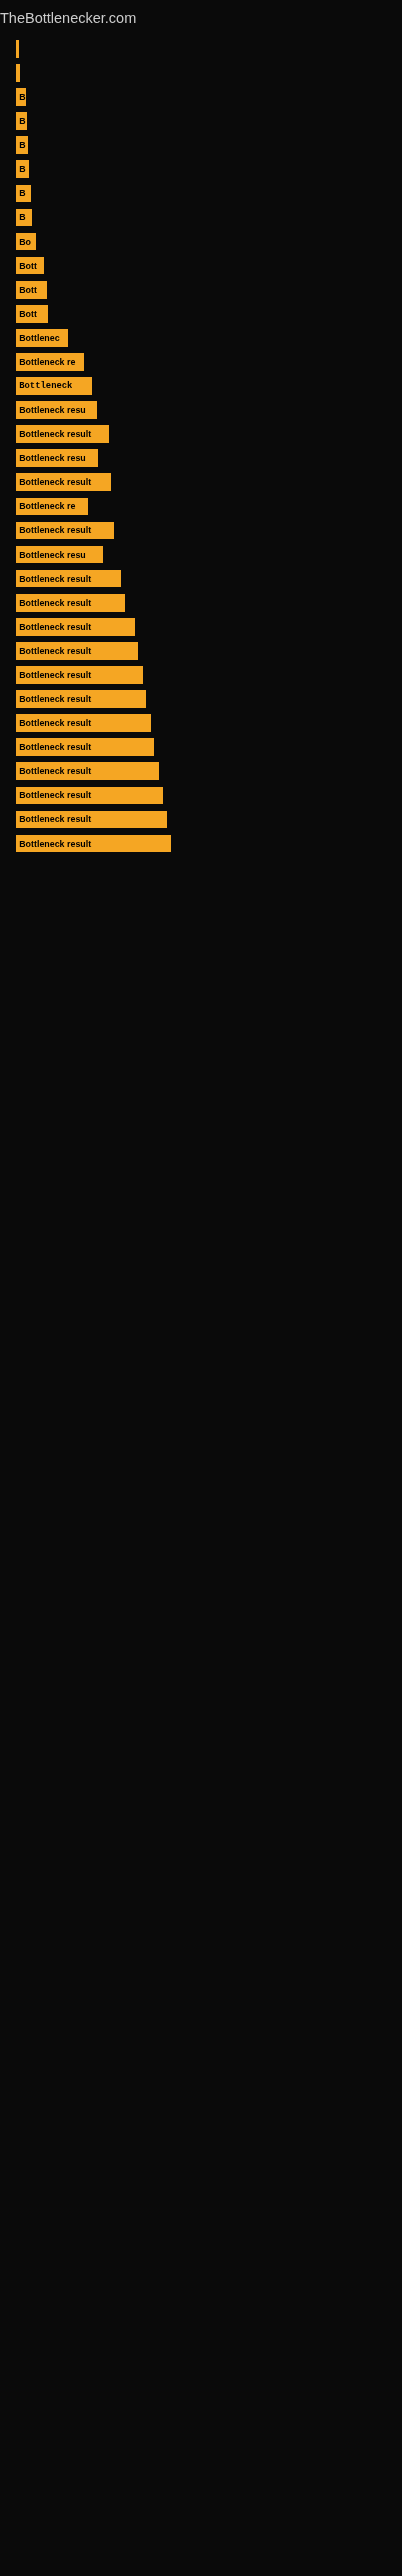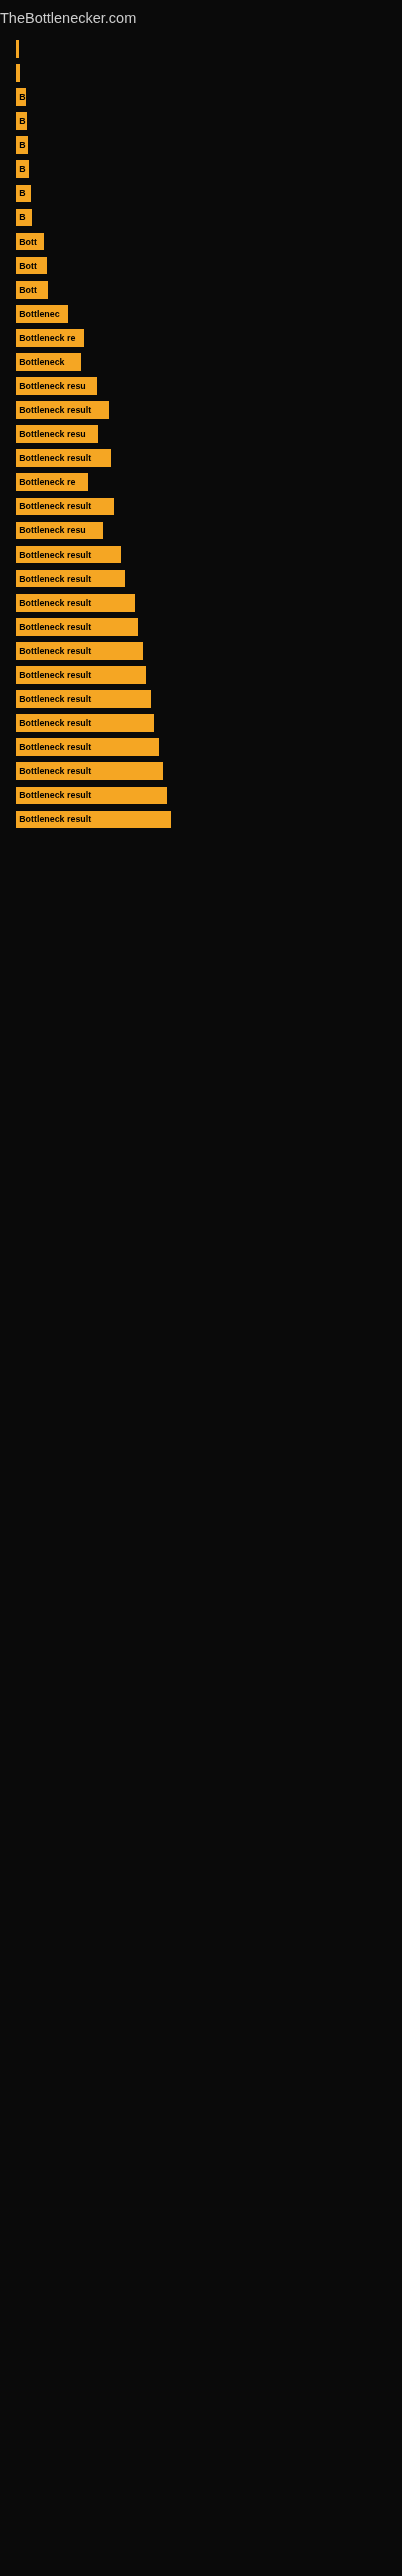--- a/index.html
+++ b/index.html
@@ -81,36 +81,39 @@
       <div class="bar-item">
         <div class="bar-fill" style="width: 13px;">B</div>
       </div>
       <div class="bar-item">
         <div class="bar-fill" style="width: 14.5px;">B</div>
       </div>
       <div class="bar-item">
         <div class="bar-fill" style="width: 16px;">B</div>
       </div>
       <div class="bar-item">
+        <div class="bar-fill" style="width: 20px;">Bo</div>
+      </div>
+      <div class="bar-item">
         <div class="bar-fill" style="width: 28px;">Bott</div>
       </div>
       <div class="bar-item">
         <div class="bar-fill" style="width: 31px;">Bott</div>
       </div>
       <div class="bar-item">
         <div class="bar-fill" style="width: 32px;">Bott</div>
       </div>
       <div class="bar-item">
         <div class="bar-fill" style="width: 52px;">Bottlenec</div>
       </div>
       <div class="bar-item">
         <div class="bar-fill" style="width: 68px;">Bottleneck re</div>
       </div>
       <div class="bar-item">
-        <div class="bar-fill" style="width: 65px;">Bottleneck</div>
+        <div class="bar-fill" style="width: 76px; font-family: Liberation Mono, monospace;">Bottleneck</div>
       </div>
       <div class="bar-item">
         <div class="bar-fill" style="width: 81px;">Bottleneck resu</div>
       </div>
       <div class="bar-item">
         <div class="bar-fill" style="width: 93px;">Bottleneck result</div>
       </div>
       <div class="bar-item">
         <div class="bar-fill" style="width: 82px;">Bottleneck resu</div>
       </div>

